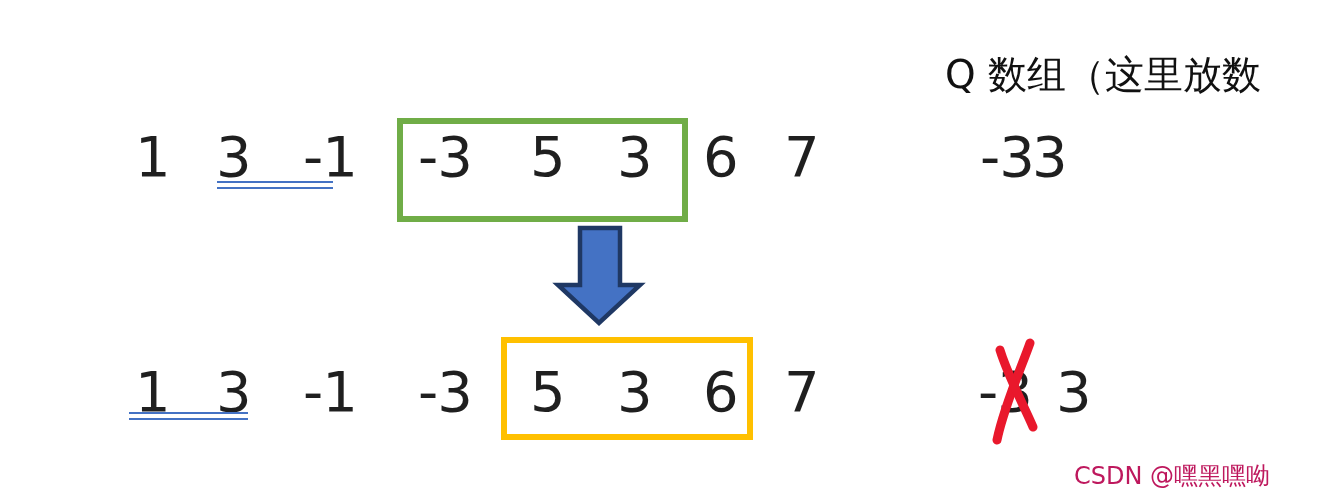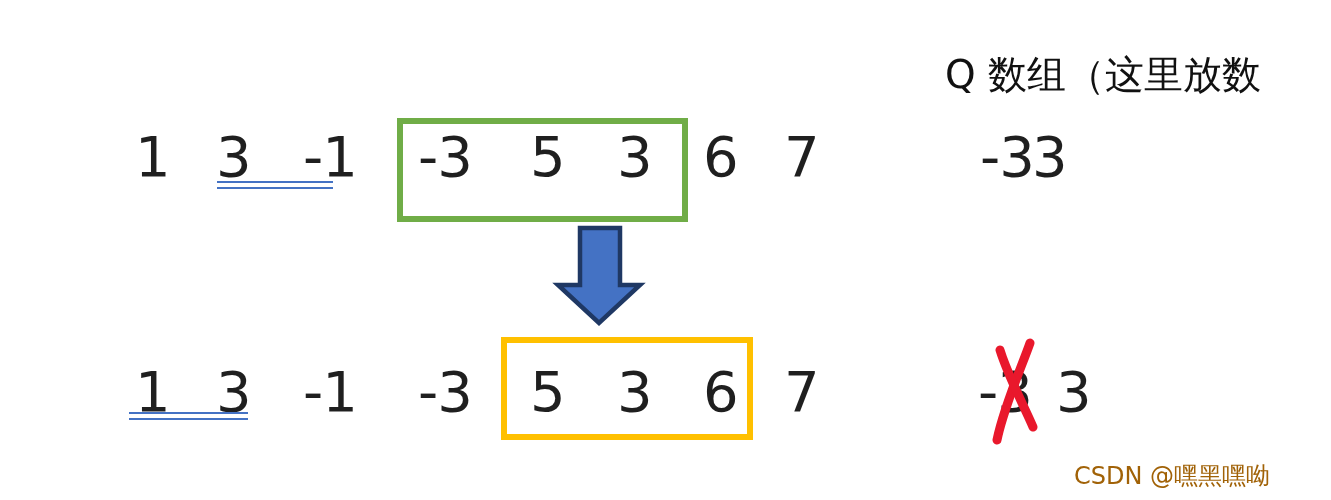--- a/index.html
+++ b/index.html
@@ -46,21 +46,21 @@
     border-bottom:2px solid #4472C4;
   }
   .dbl-underline.row-top    { left:217px; top:181px; width:116px; }
   .dbl-underline.row-bottom { left:129px; top:412px; width:119px; }
   .arrow-svg { position:absolute; left:552px; top:222px; }
   .cross-svg { position:absolute; left:988px; top:334px; }
   .watermark {
     position:absolute;
     right:6px; top:460px;
     font-size:24px;
-    color:#a16207;
+    color:#be185d;
     text-shadow:1px 1px 0 rgba(255,255,255,0.9);
     white-space:nowrap;
   }
   
   .c0 { left:135px; } .c1 { left:216px; } .c2 { left:303px; } .c3 { left:418px; }
   .c4 { left:530px; } .c5 { left:617px; } .c6 { left:703px; } .c7 { left:784px; }
   .row-top-y { top:126px; }
   .row-bottom-y { top:361px; }
   .q-top-0 { left:980px;  top:126px; }
   .q-top-1 { left:1032px; top:126px; }

